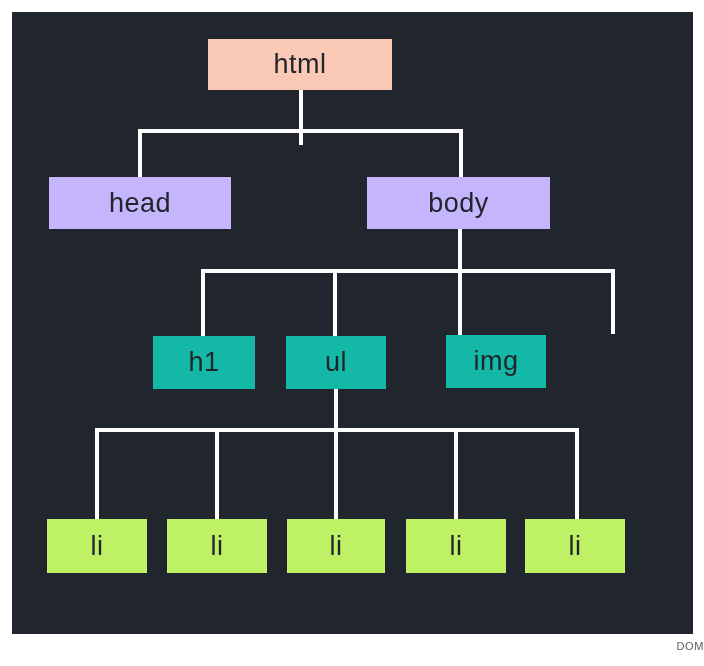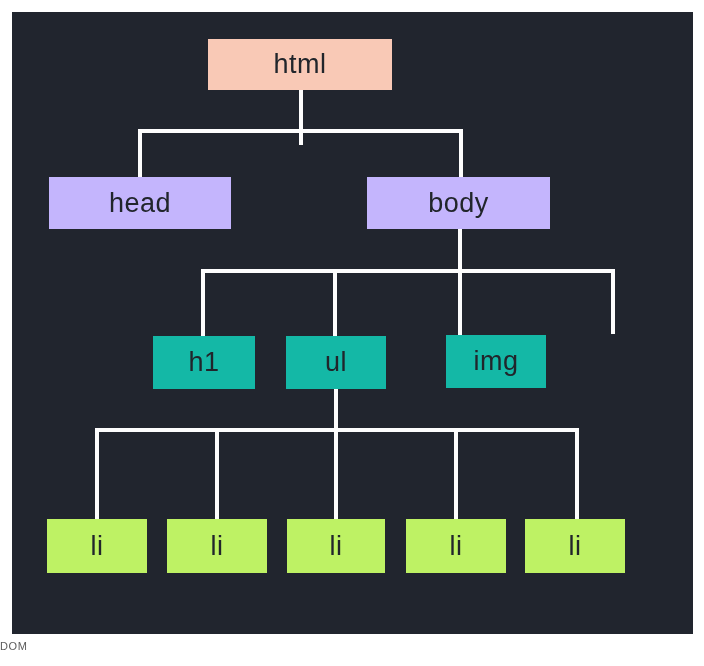--- a/index.html
+++ b/index.html
@@ -21,21 +21,21 @@
     display: flex; align-items: center; justify-content: center;
     font-size: 27px; font-weight: 500;
     color: #21252b; letter-spacing: 0.5px;
   }
   .node--root { background: #f9c9b6; }
   .node--l1   { background: #c4b5fd; }
   .node--l2   { background: #14b8a6; }
   .node--l3   { background: #bef264; }
   .caption {
     position: absolute; left: 0; top: 640px; width: 704px;
-    text-align: left;
+    text-align: right;
     font-size: 11px; color: #5c5c5c; letter-spacing: 0.6px;
   }
 </style>
 </head>
 <body>
 
 <div class="stage">
   <div class="panel">
 
     <div class="line" style="left:287px; top:78px;  width:4px;   height:55px;"></div>

